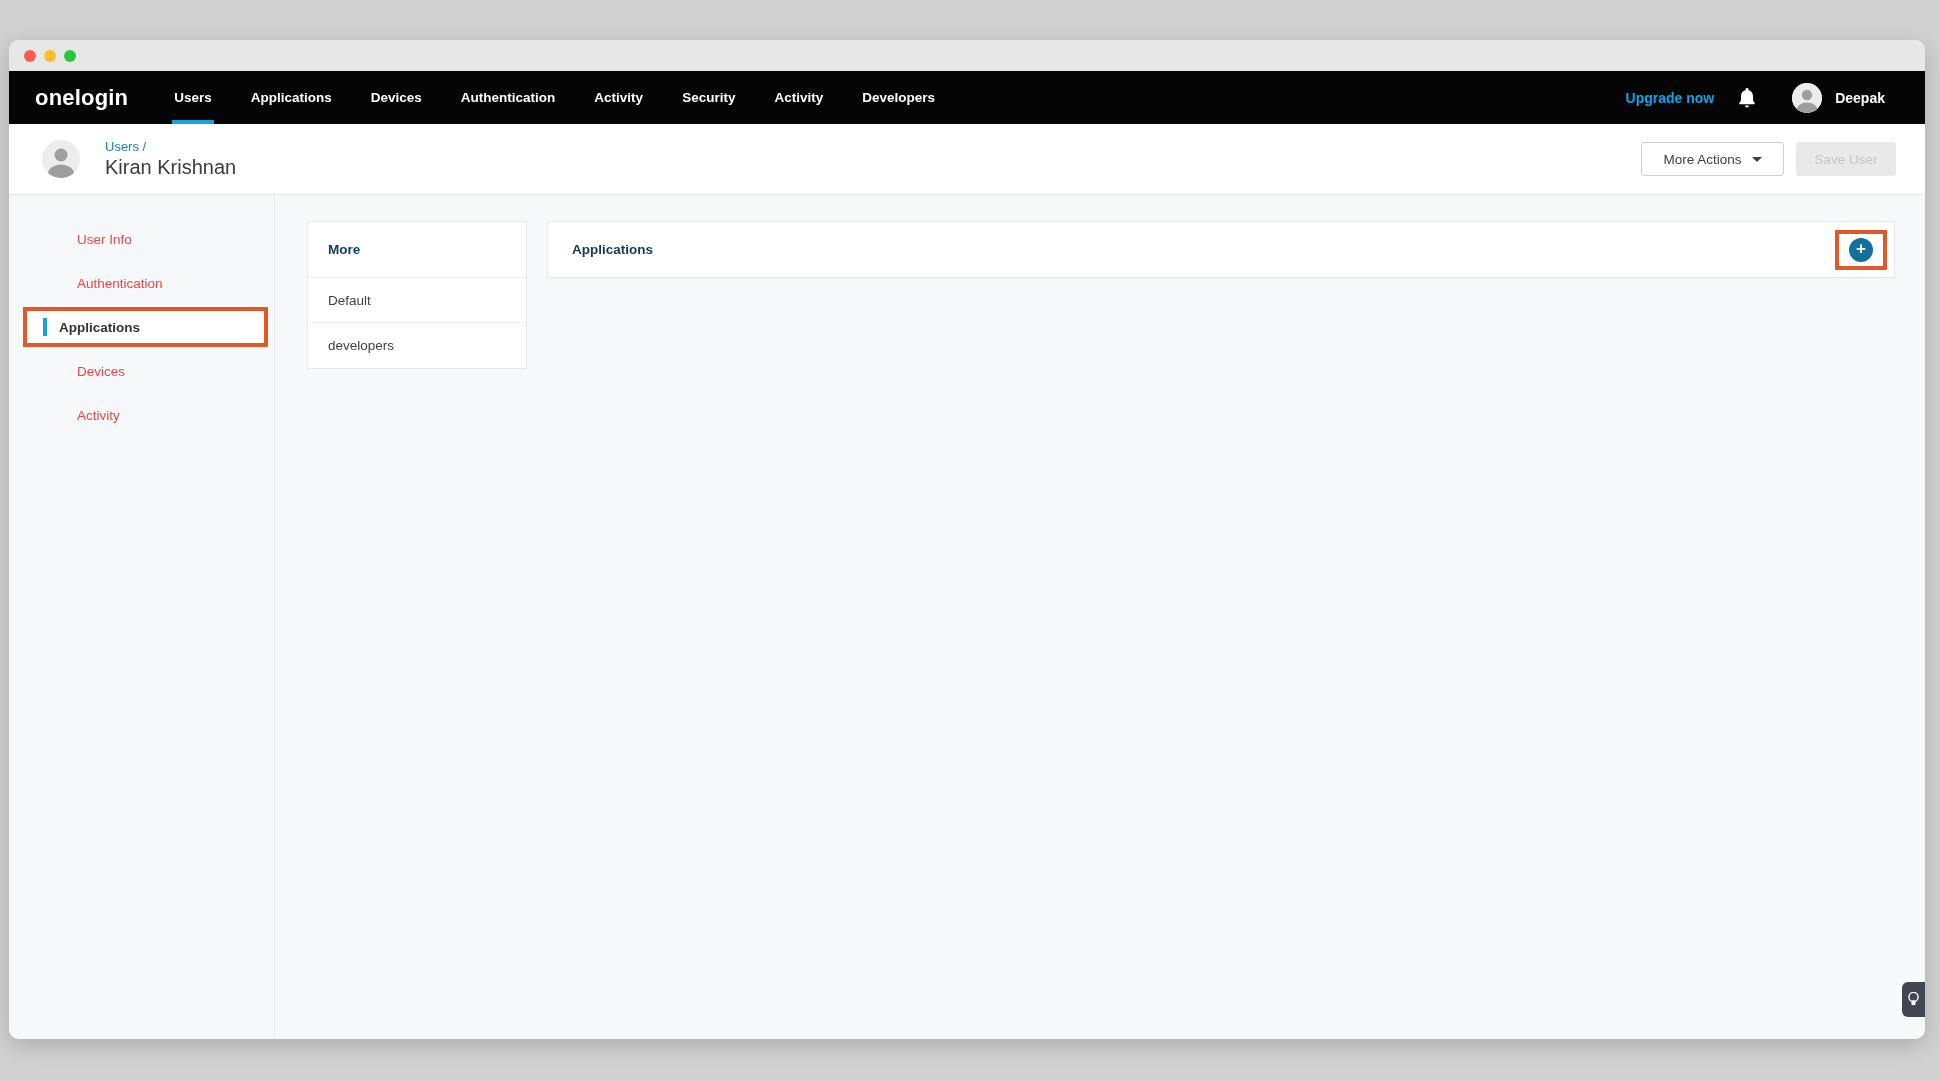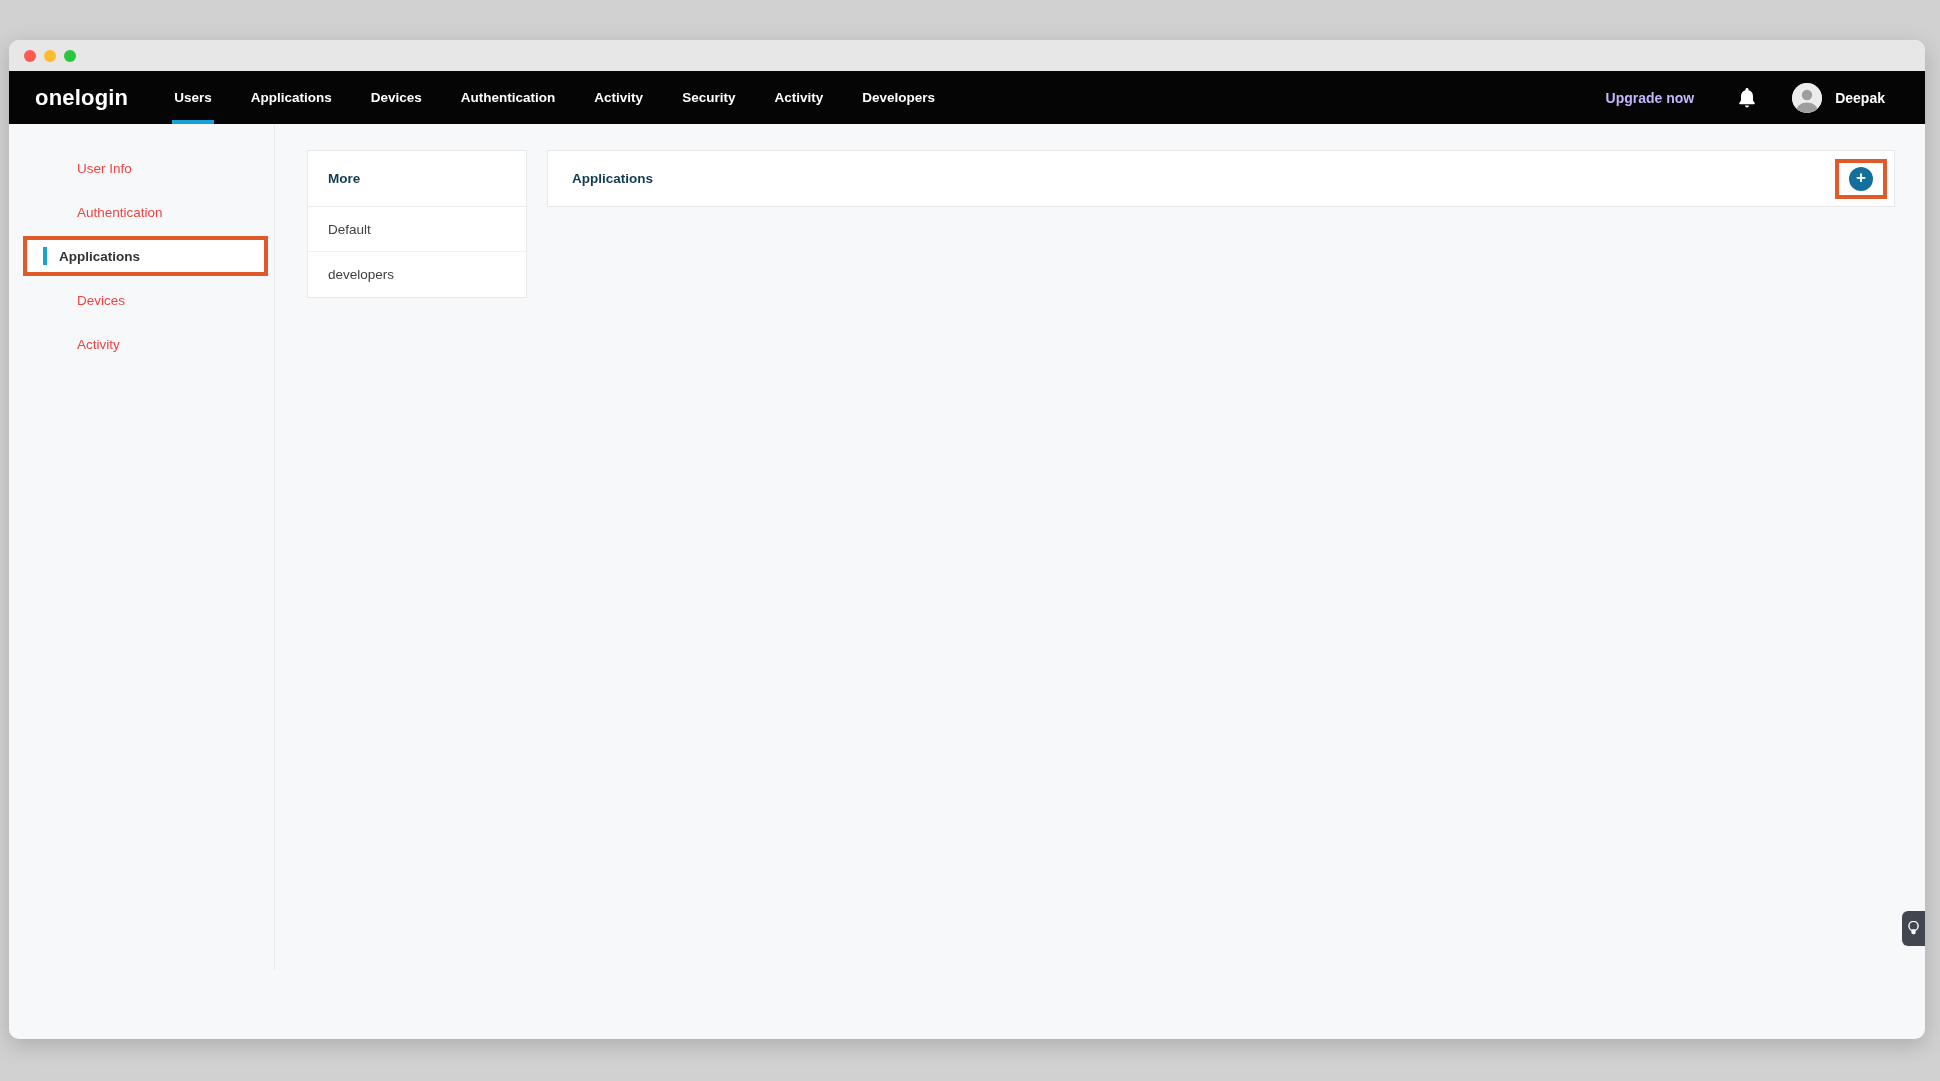--- a/index.html
+++ b/index.html
@@ -75,25 +75,25 @@
     height: 4px;
     background: #18a0db;
   }
   .nav-right {
     margin-left: auto;
     margin-right: 40px;
     display: flex;
     align-items: center;
   }
   .upgrade {
-    color: #c4b5fd;
+    color: #0ea5e9;
     font-size: 14px;
     font-weight: bold;
     cursor: pointer;
-    margin-right: 44px;
+    margin-right: 24px;
   }
   .bell { width: 18px; height: 20px; margin-right: 36px; cursor: pointer; }
   .nav-avatar {
     width: 30px; height: 30px;
     border-radius: 50%;
     background: #ececec;
     overflow: hidden;
     margin-right: 13px;
     flex: none;
   }
@@ -309,20 +309,40 @@
         <svg viewBox="0 0 30 30" width="30" height="30">
           <circle cx="15" cy="15" r="15" fill="#ececec"></circle>
           <circle cx="15" cy="12" r="5.2" fill="#9e9e9e"></circle>
           <path d="M4.5 27a10.5 7.5 0 0 1 21 0 15 15 0 0 1-21 0z" fill="#9e9e9e"></path>
         </svg>
       </span>
       <span class="nav-username">Deepak</span>
     </div>
   </div>
 
+  <div class="page-header">
+    <span class="hdr-avatar">
+      <svg viewBox="0 0 38 38" width="38" height="38">
+        <circle cx="19" cy="19" r="19" fill="#ededed"></circle>
+        <circle cx="19" cy="15" r="6.5" fill="#9e9e9e"></circle>
+        <path d="M6 34a13 9.4 0 0 1 26 0 19 19 0 0 1-26 0z" fill="#9e9e9e"></path>
+      </svg>
+    </span>
+    <div class="hdr-text">
+      <div class="breadcrumb">Users /</div>
+      <div class="page-title">Kiran Krishnan</div>
+    </div>
+    <div class="hdr-actions">
+      <button class="btn more-actions">
+        <span>More Actions</span>
+        <span class="caret-down"></span>
+      </button>
+      <button class="btn save-user" disabled="">Save User</button>
+    </div>
+  </div>
 
   <div class="content">
 
     <div class="side-nav">
       <div class="side-item">User Info</div>
       <div class="side-item">Authentication</div>
       <div class="side-item active">
         <span class="active-bar"></span>
         <span>Applications</span>
       </div>

